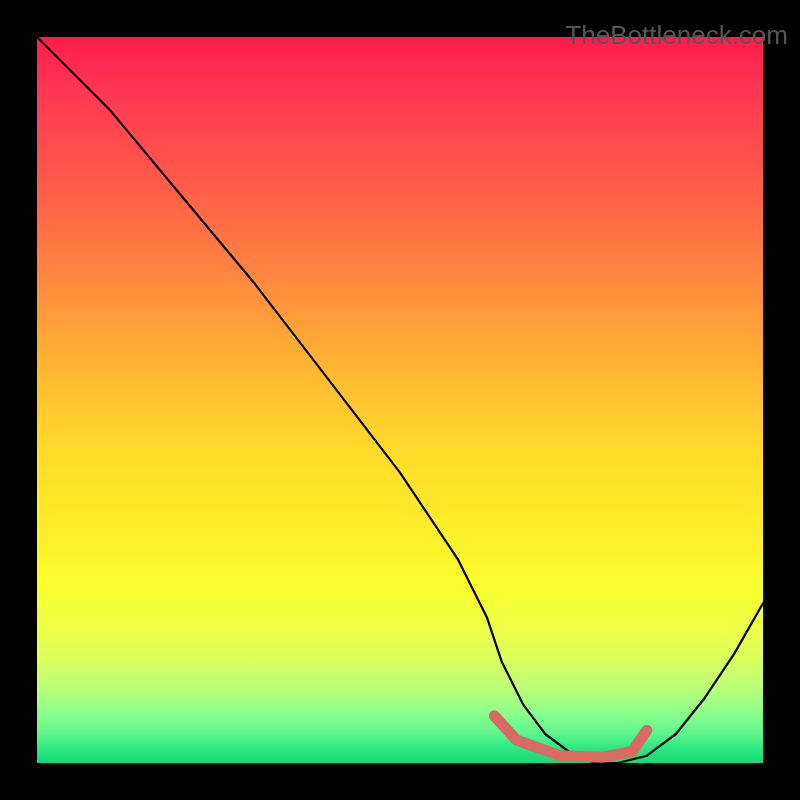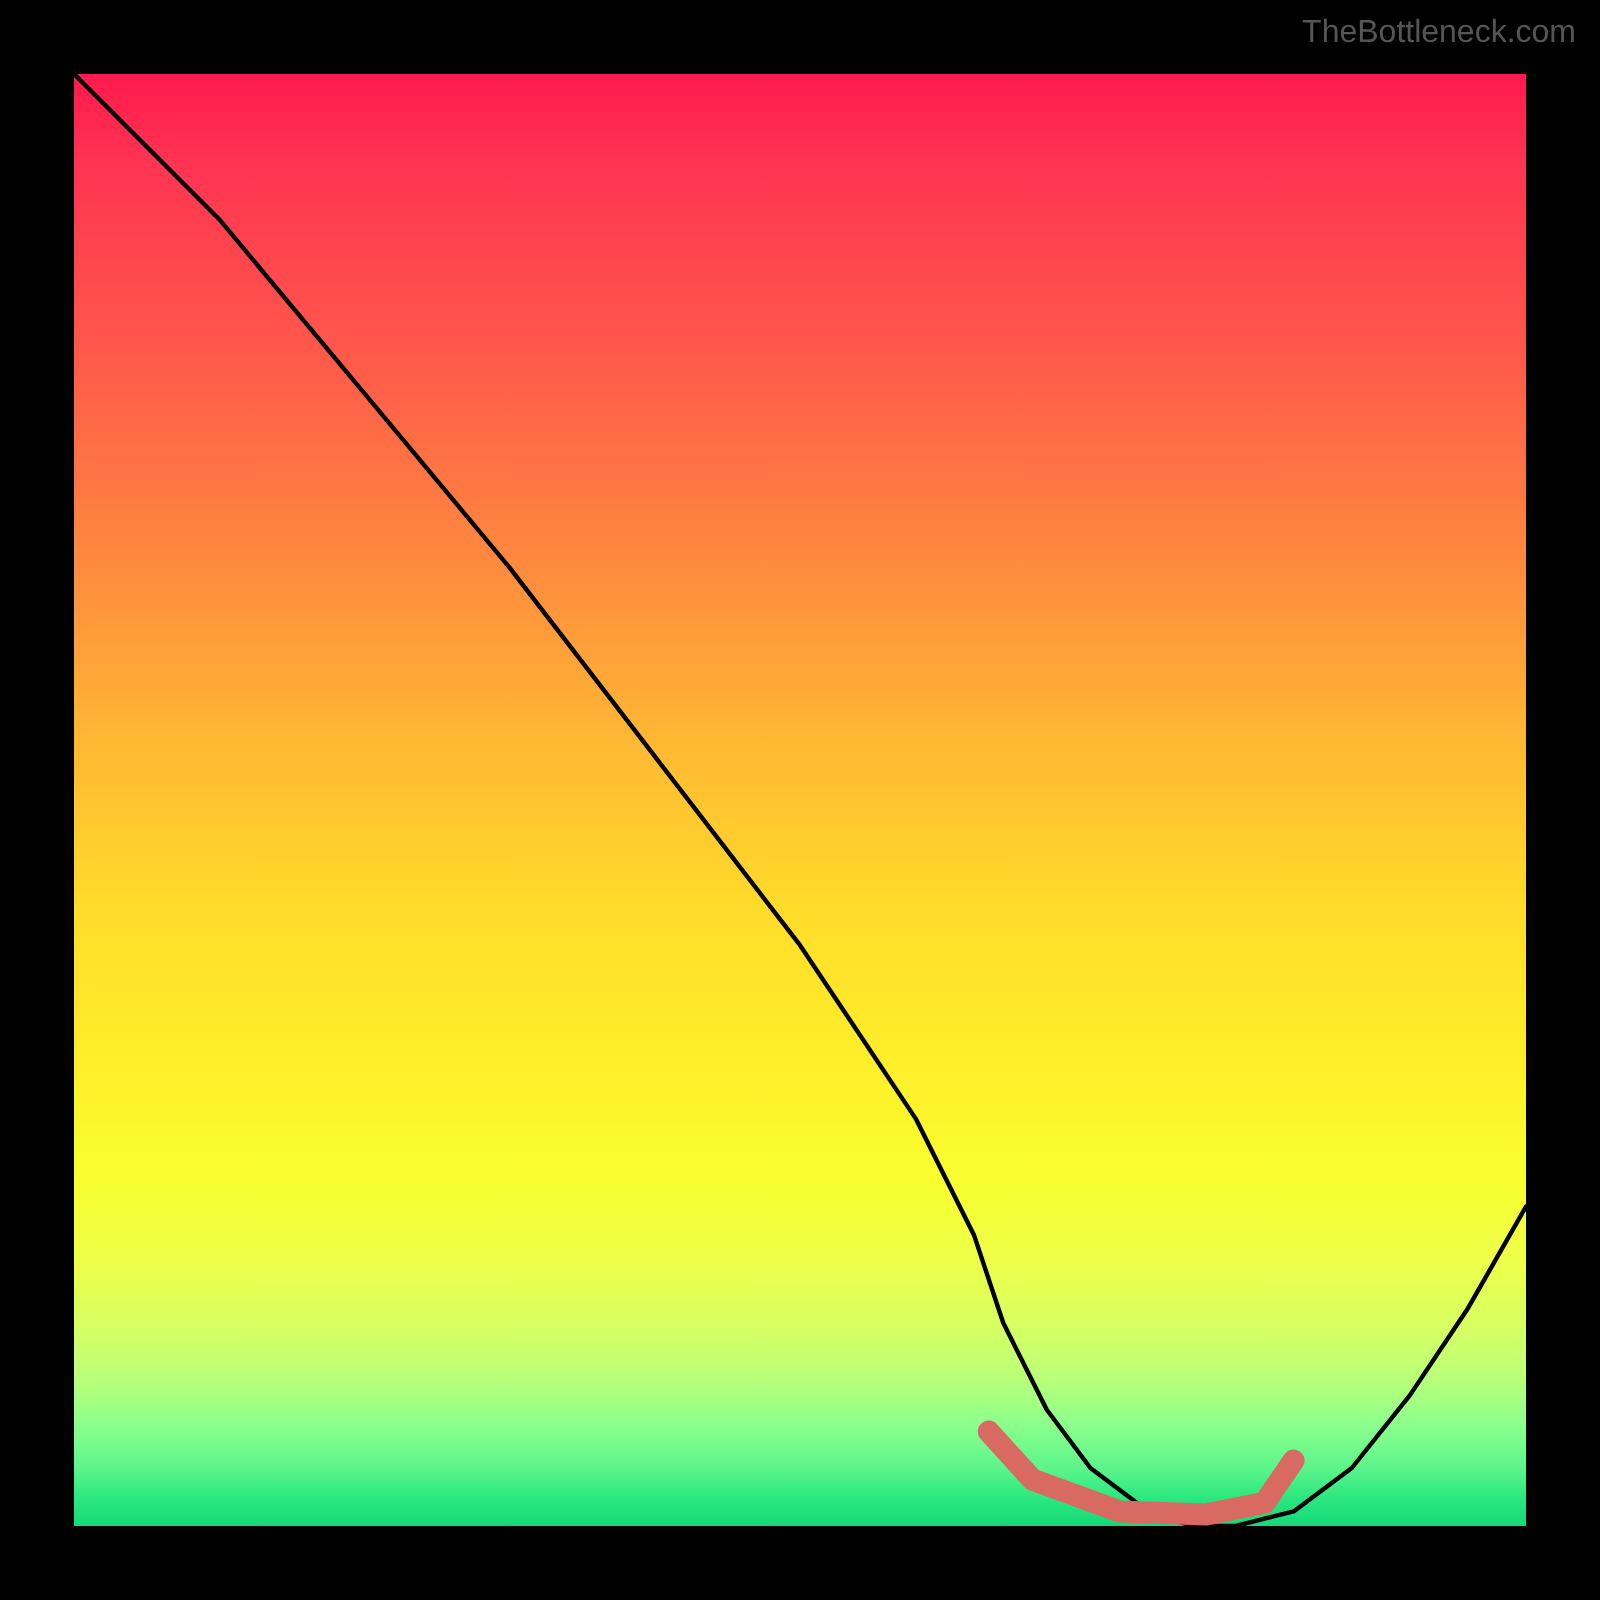--- a/index.html
+++ b/index.html
@@ -6,24 +6,24 @@
     margin: 0;
     padding: 0;
     width: 800px;
     height: 800px;
     background: #000;
     position: relative;
     font-family: Arial, Helvetica, sans-serif;
   }
   .attribution {
     position: absolute;
-    top: 8px;
+    top: 20px;
     right: 12px;
     color: #555;
-    font-size: 16px;
+    font-size: 26px;
     font-weight: 400;
     z-index: 10;
   }
   .plot-area {
     position: absolute;
     left: 37px;
     top: 37px;
     width: 726px;
     height: 726px;
     overflow: hidden;

